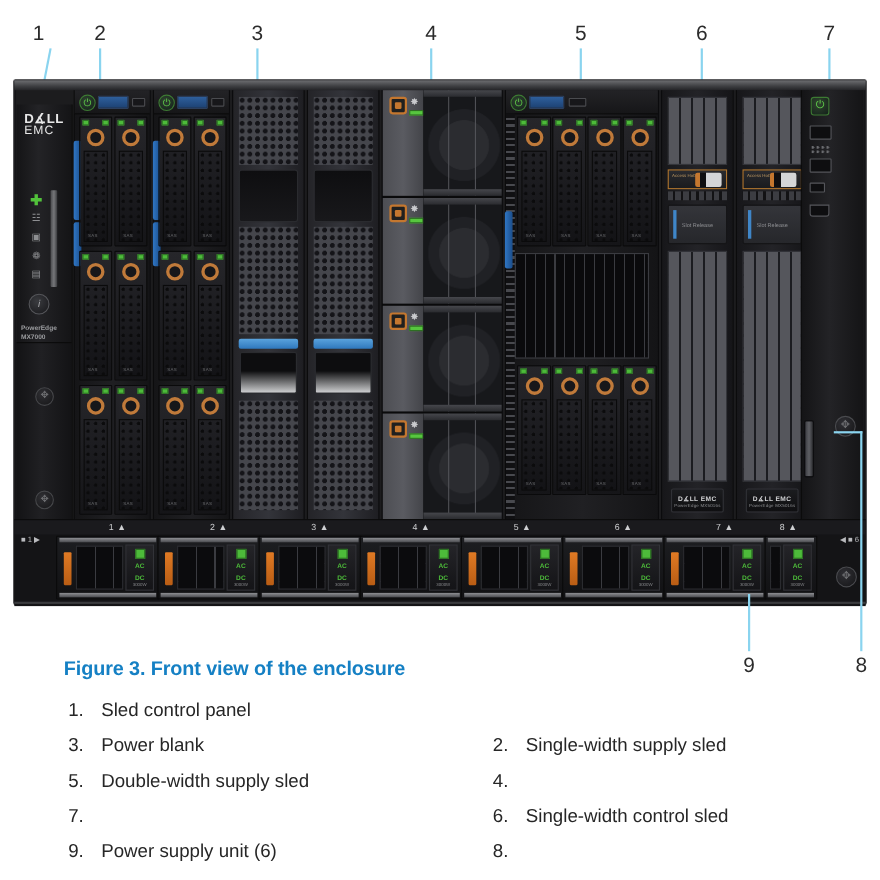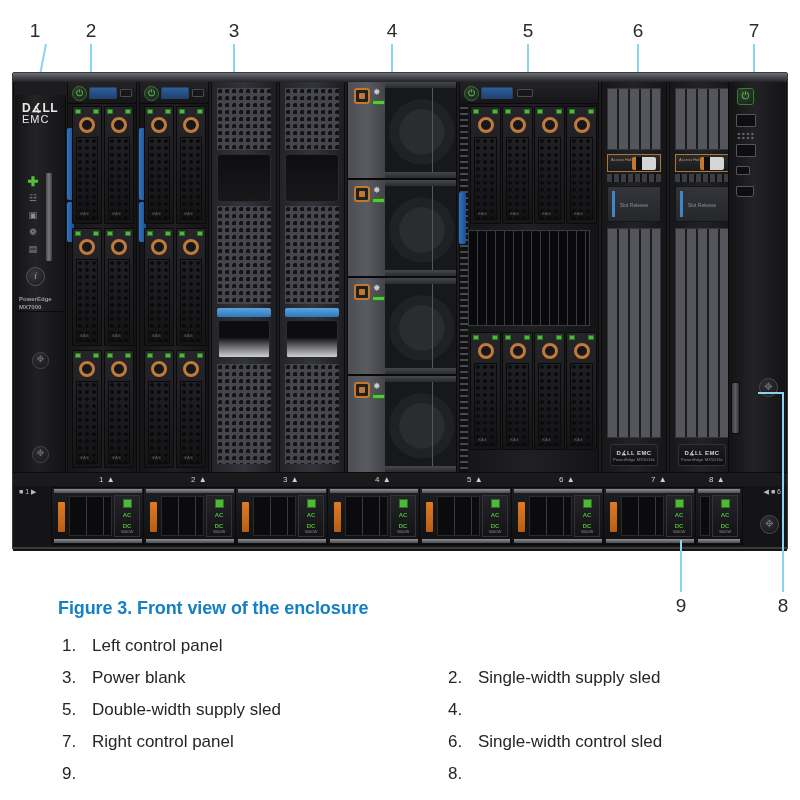--- a/index.html
+++ b/index.html
@@ -949,36 +949,36 @@
   </div>
 
 </div>
 
 <div class="caption">Figure 3. Front view of the enclosure</div>
 
 <div class="legend">
   <div class="lg-col left">
     <div class="lg-item">
       <span class="lg-num">1.</span>
-      <span class="lg-txt">Left control panel</span>
+      <span class="lg-txt">Sled control panel</span>
     </div>
     <div class="lg-item">
       <span class="lg-num">3.</span>
       <span class="lg-txt">Power blank</span>
     </div>
     <div class="lg-item">
       <span class="lg-num">5.</span>
       <span class="lg-txt">Double-width supply sled</span>
     </div>
     <div class="lg-item">
       <span class="lg-num">7.</span>
-      <span class="lg-txt">Right control panel</span>
     </div>
     <div class="lg-item">
       <span class="lg-num">9.</span>
+      <span class="lg-txt">Power supply unit (6)</span>
     </div>
   </div>
   <div class="lg-col right" style="top:32px;">
     <div class="lg-item">
       <span class="lg-num">2.</span>
       <span class="lg-txt">Single-width supply sled</span>
     </div>
     <div class="lg-item">
       <span class="lg-num">4.</span>
     </div>

